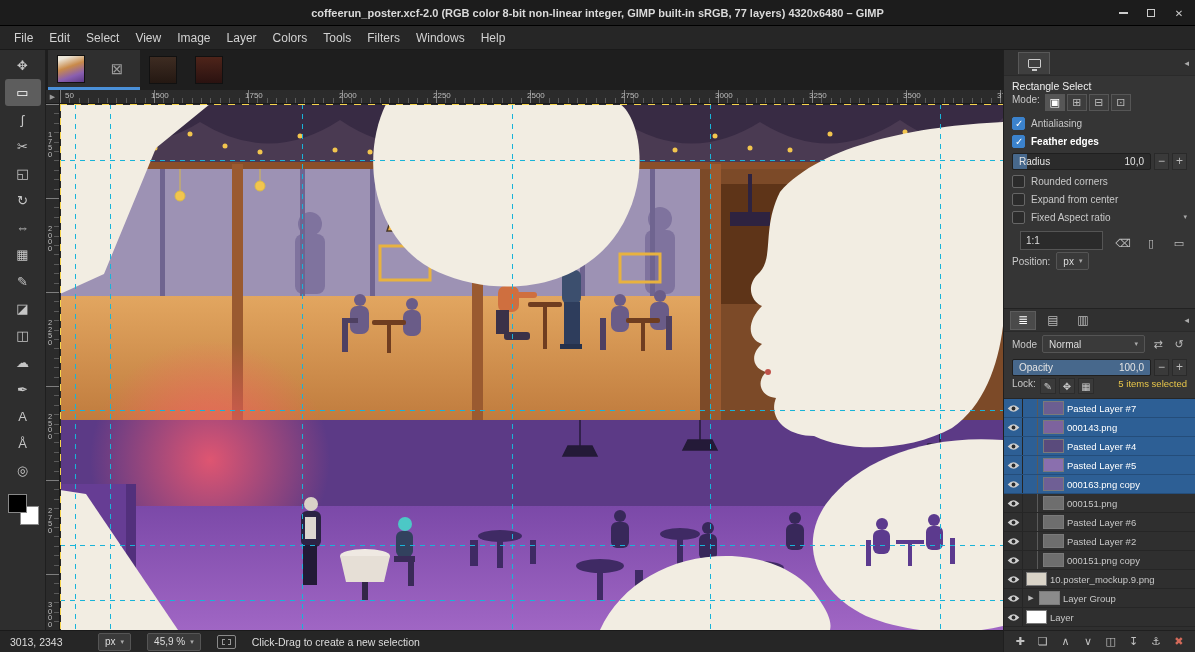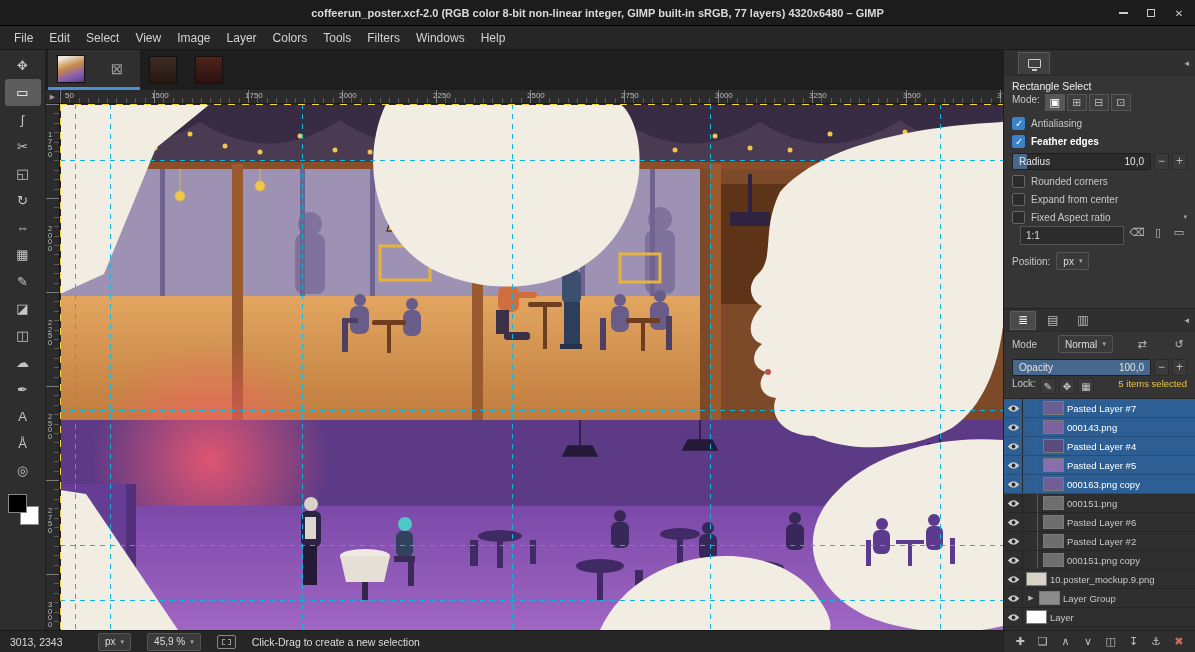--- a/index.html
+++ b/index.html
@@ -75,32 +75,32 @@
 .cb.checked{background:#3b82cc;border-color:#3b82cc}
 .cb.checked::after{content:"✓";color:#fff;font-size:10px;position:absolute;left:2px;top:-1px;line-height:13px}
 .cblbl{font-size:10px;color:#c8c8c8;white-space:nowrap}
 .cbrow.emph .cblbl{color:#fff;font-weight:bold}
 .sliderrow{display:flex;align-items:center;gap:3px;padding:0 8px;height:22px;flex:none}
 .slider{flex:1;height:17px;background:#2b2b2b;border:1px solid #1f1f1f;border-radius:2px;position:relative;display:flex;align-items:center;justify-content:space-between;padding:0 6px;overflow:hidden}
 .slider .fill{position:absolute;left:0;top:0;bottom:0;background:#47688c}
 .sl-lbl,.sl-val{position:relative;font-size:10px;color:#e4e4e4;z-index:1;white-space:nowrap}
 .spin{width:15px;height:17px;display:inline-flex;align-items:center;justify-content:center;color:#bbb;background:#3a3a3a;border:1px solid #2a2a2a;font-size:12px}
 .rowcaret{margin-left:auto;font-size:7px;color:#aaa}
-.ratiorow{display:flex;align-items:flex-start;gap:5px;padding:0 8px 0 16px;height:24px;flex:none}
+.ratiorow{display:flex;align-items:flex-end;gap:12px;padding:0 8px 0 16px;height:24px;flex:none}
 .entry{flex:1;height:19px;background:#2b2b2b;border:1px solid #555;color:#ddd;font-size:10px;display:flex;align-items:center;padding:0 5px}
 .icon-btn{color:#bbb;font-size:11px;width:16px;text-align:center;flex:none}
 .posrow{display:flex;align-items:center;gap:6px;padding:0 8px;height:22px;flex:none}
 .dropdown{height:18px;background:#3a3a3a;border:1px solid #555;border-radius:2px;display:inline-flex;align-items:center;gap:5px;padding:0 6px;color:#ddd;font-size:10px}
 .caret{font-size:7px;color:#aaa}
 .spacer{height:36px;flex:none}
 .dockbar2{height:24px;background:#303030;display:flex;align-items:center;padding:0 6px;border-top:1px solid #222;border-bottom:1px solid #2a2a2a;gap:4px;flex:none}
 .dtabs{display:flex;gap:4px}
 .dtab{width:26px;height:19px;display:inline-flex;align-items:center;justify-content:center;color:#bbb;font-size:12px}
 .dtab.on{background:#4a4a4a;border:1px solid #5c5c5c;color:#fff}
-.lmoderow{display:flex;align-items:center;gap:21px;padding:0 8px;height:24px;flex:none}
+.lmoderow{display:flex;align-items:center;gap:5px;padding:0 8px;height:24px;flex:none}
 .select{flex:1;height:18px;background:#3a3a3a;border:1px solid #555;border-radius:2px;display:inline-flex;align-items:center;justify-content:space-between;padding:0 6px;color:#ddd;font-size:10px}
 .lockrow{display:flex;align-items:flex-start;gap:4px;padding:0 8px;height:20px;flex:none}
 .lockbtns{display:flex;gap:3px}
 .lockbtn{width:16px;height:16px;display:inline-flex;align-items:center;justify-content:center;color:#ccc;font-size:10px;background:#3a3a3a;border:1px solid #2c2c2c}
 .selinfo{margin-left:auto;color:#e8c64a;font-size:9.5px;white-space:nowrap}
 .layerlist{flex:1;background:#2f2f2f;overflow:hidden;border-top:1px solid #262626}
 .lrow{display:flex;align-items:center;height:19px;gap:3px;border-bottom:1px solid rgba(0,0,0,.18)}
 .lrow.sel{background:#2d5f95}
 .lrow.sel .lname{color:#fff}
 .eye{width:19px;height:100%;display:flex;justify-content:center;align-items:center;border-right:1px solid #252525;flex:none}

